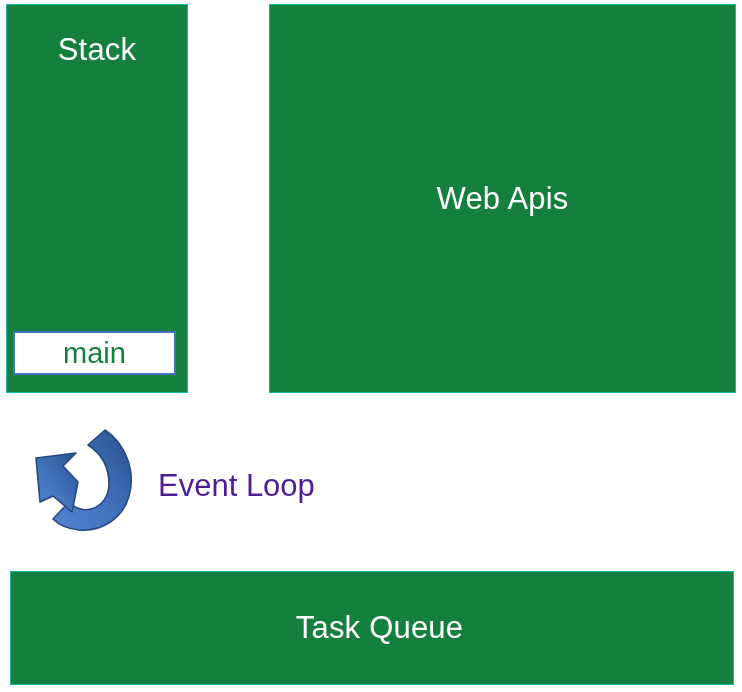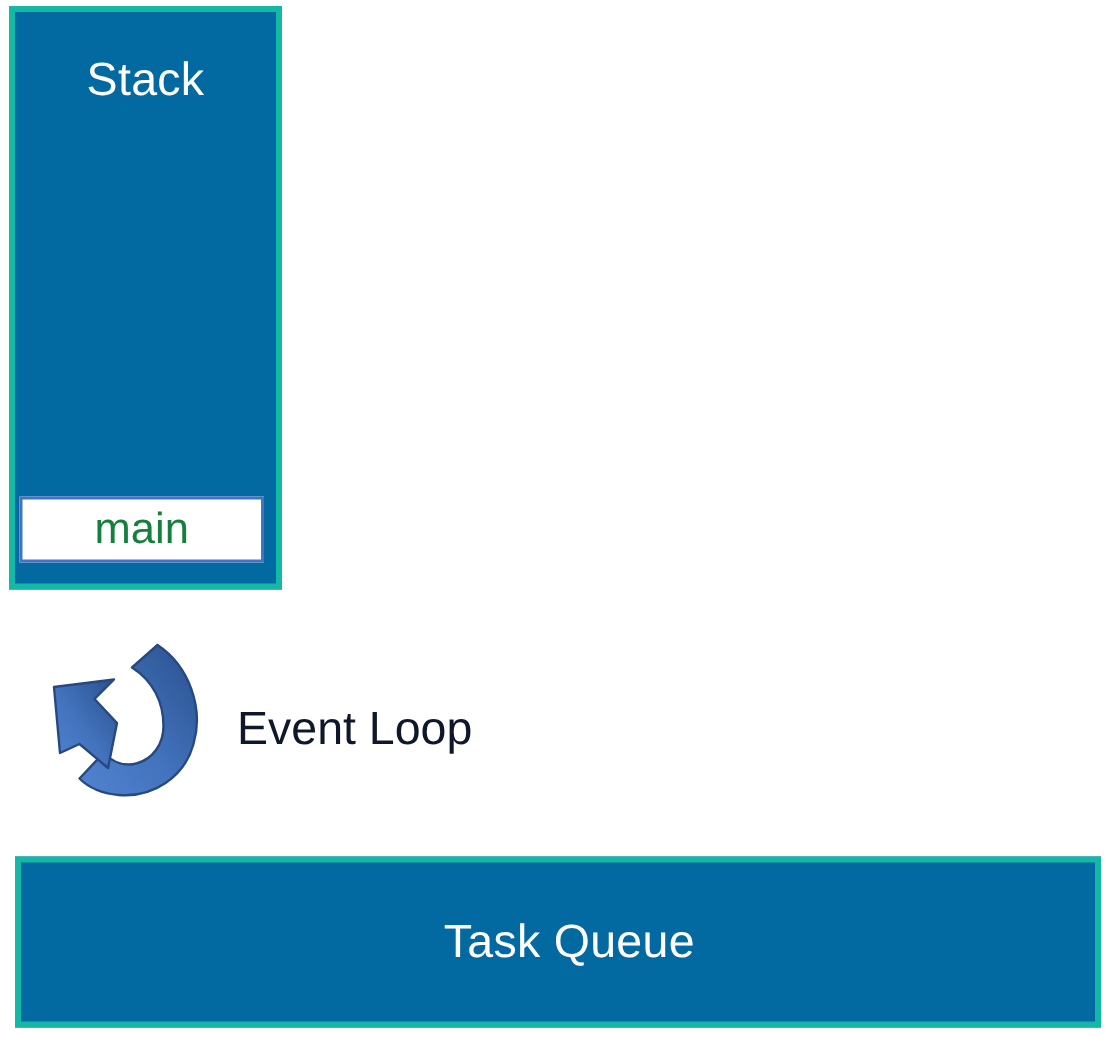--- a/index.html
+++ b/index.html
@@ -13,22 +13,22 @@
   #canvas {
     position: relative;
     width: 742px;
     height: 692px;
     background: #ffffff;
     overflow: hidden;
   }
   .box {
     position: absolute;
     box-sizing: border-box;
-    background: #0369a1;
-    border: 4px solid #14b8a6;
+    background: #15803d;
+    border: 1px solid #14b8a6;
     display: flex;
     justify-content: center;
   }
   .box-label {
     color: #ffffff;
     font-size: 31px;
     line-height: 1.15;
     white-space: nowrap;
     letter-spacing: 0.2px;
   }
@@ -95,39 +95,42 @@
     position: absolute;
     left: 0px;
     top: 0px;
     width: 130px;
     height: 120px;
   }
   #event-loop-label {
     position: absolute;
     left: 128px;
     top: 46px;
-    color: #0f172a;
+    color: #4c1d95;
     font-size: 31px;
     line-height: 1;
     white-space: nowrap;
   }
 </style>
 </head>
 <body>
 
 <div id="canvas">
 
   <div class="box" id="stack-box">
     <span class="box-label">Stack</span>
   </div>
 
   <div id="main-frame">
     <span class="frame-label">main</span>
   </div>
 
+  <div class="box" id="webapis-box">
+    <span class="box-label">Web Apis</span>
+  </div>
 
   <div id="event-loop-group">
     <svg id="event-loop-arrow" viewBox="0 0 130 120" aria-hidden="true">
       <defs>
         <linearGradient id="arrowGrad" x1="0" y1="1" x2="1" y2="0">
           <stop offset="0%" stop-color="#4E80CC"></stop>
           <stop offset="55%" stop-color="#3C६C" stop-opacity="0"></stop>
           <stop offset="100%" stop-color="#2C558F"></stop>
         </linearGradient>
         <linearGradient id="arrowGrad2" x1="0.05" y1="0.95" x2="0.95" y2="0.05">

